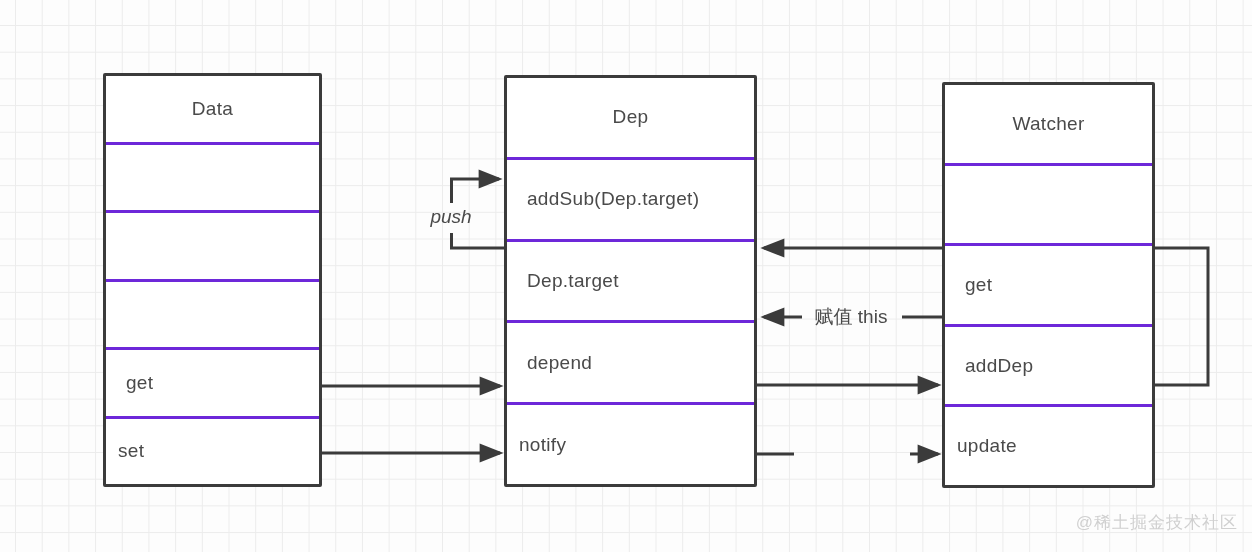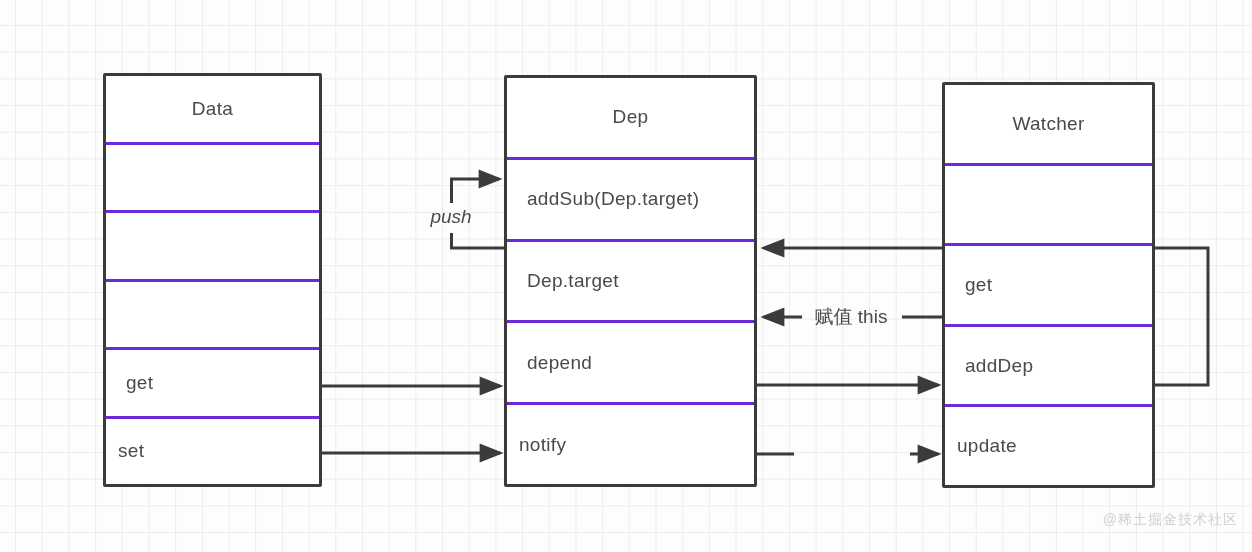--- a/index.html
+++ b/index.html
@@ -66,21 +66,21 @@
     color: #4a4a4a;
     text-align: center;
     white-space: nowrap;
   }
   #label-push        { left: 420px; top: 206px; width: 62px; font-style: italic; }
   #label-assign-this { left: 798px; top: 304px; width: 106px; }
   #label-iterate-subs{ left: 792px; top: 441px; width: 120px; }
   #watermark {
     position: absolute;
     right: 14px; top: 511px;
-    font-size: 14px;
+    font-size: 17px;
     color: #d0d0d0;
     letter-spacing: 1px;
   }
 </style>
 </head>
 <body>
 
 <div id="canvas">
 
   <svg id="arrow-layer" viewBox="0 0 1252 552" xmlns="http://www.w3.org/2000/svg">

